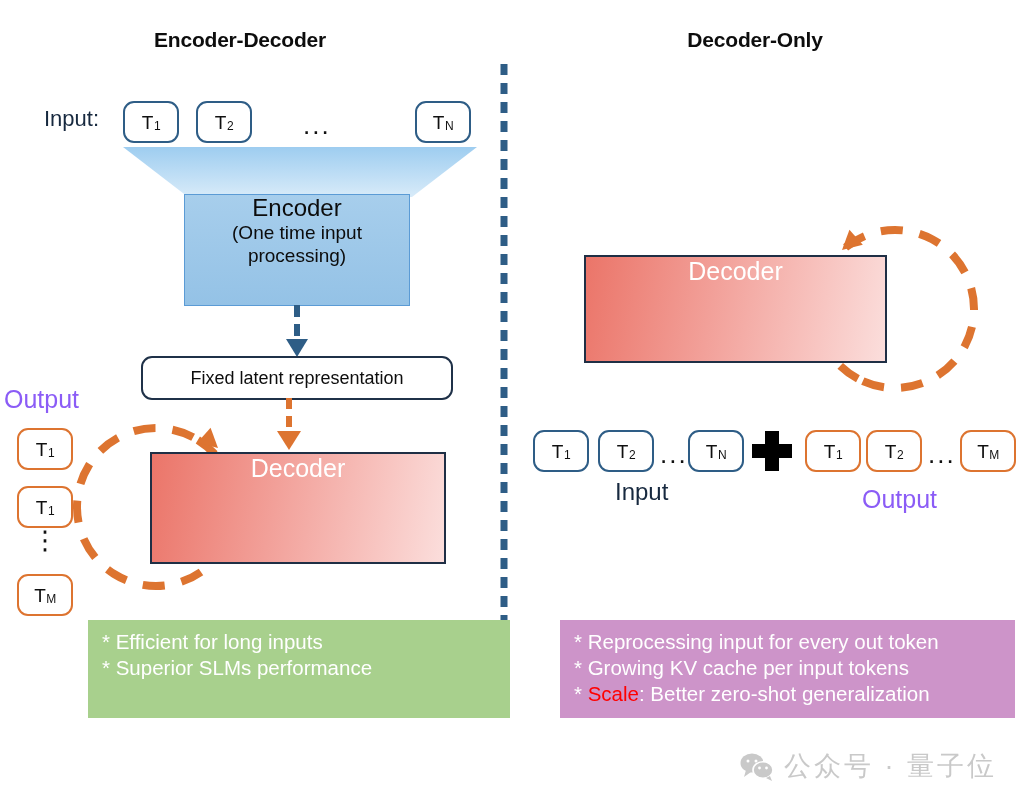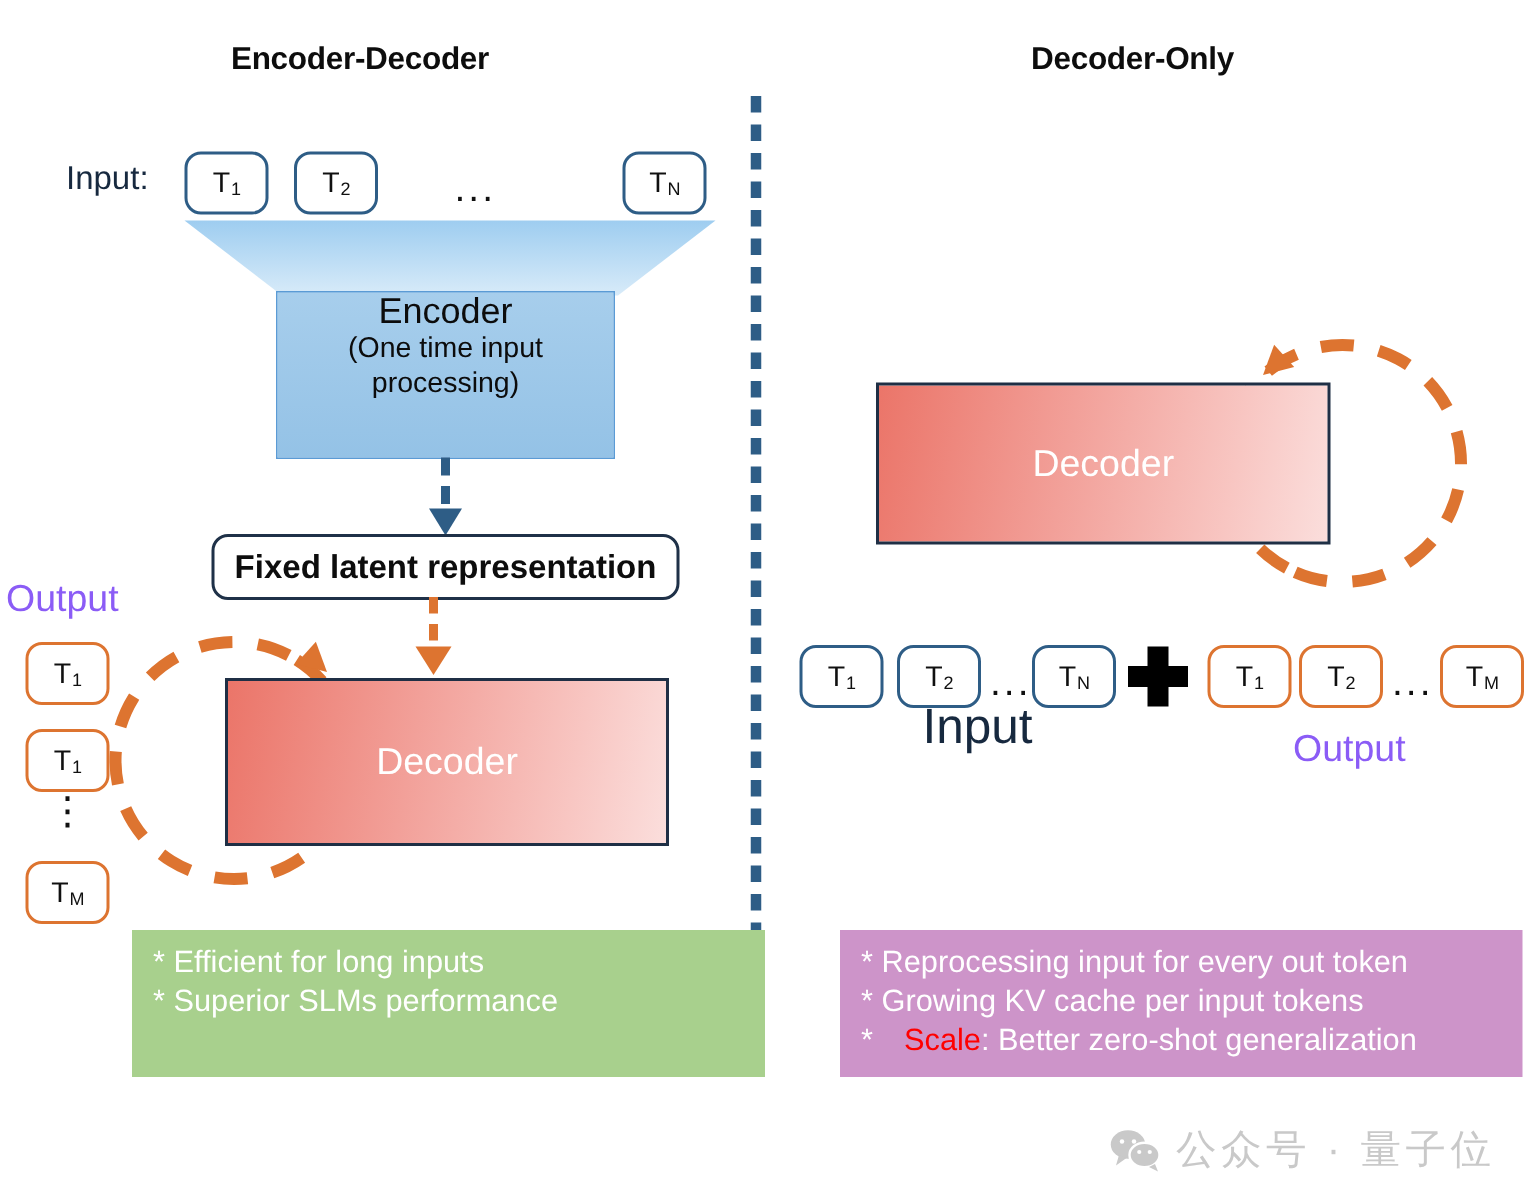--- a/index.html
+++ b/index.html
@@ -87,54 +87,52 @@
   }
   .encoder-title { font-size: 24px; line-height: 1.12; }
   .encoder-sub   { font-size: 19px; line-height: 1.2; text-align: center; }
 
   
   .decoder-box {
     box-sizing: border-box;
     border: 2.5px solid #1f2f45;
     background: linear-gradient(100deg, #eb7569 0%, #f2a099 42%, #f8c6c2 78%, #fbdedc 100%);
     display: flex;
-    flex-direction: row;
-    align-items: center;
-    justify-content: center;
+    flex-direction: column;
+    align-items: center;
     color: #ffffff;
   }
   .decoder-title { font-size: 25px; line-height: 1.15; }
   .decoder-sub   { font-size: 19px; line-height: 1.2; text-align: center; }
   .decoder-sub b { font-style: italic; font-weight: bold; text-decoration: underline; }
 
   
   .latent-box {
     box-sizing: border-box;
     border: 2.5px solid #1f3148;
     border-radius: 11px;
     background: #ffffff;
     display: flex;
     align-items: center;
     justify-content: center;
-    font-size: 22px;
+    font-size: 18px;
     color: #0d0d0d;
-    font-weight: bold;
   }
 
   
   .callout {
     box-sizing: border-box;
     padding: 9px 14px 11px 14px;
     color: #ffffff;
     font-size: 20.5px;
     line-height: 1.28;
   }
   .callout-green  { background: #a8d08d; }
   .callout-purple { background: #cd94c9; }
-  .callout .scale-word { color: #ff0000; margin-left: 15px; }
+  .callout .scale-word { color: #ff0000; }
 
   
   .watermark {
     display: flex;
     align-items: center;
     gap: 10px;
     color: #c9c9c9;
     font-size: 27px;
     letter-spacing: 3px;
   }
@@ -268,21 +266,21 @@
   <div class="abs token token-orange" style="left:866px; top:430px;">
     <span>T</span>
       <sub>2</sub>
   </div>
   <div class="abs ellipsis-h" style="left:928px; top:441px;">...</div>
   <div class="abs token token-orange" style="left:960px; top:430px;">
     <span>T</span>
       <sub>M</sub>
   </div>
 
-  <div class="abs lbl lbl-dark" style="left:615px; top:465px; font-size:33px;">Input</div>
+  <div class="abs lbl lbl-dark" style="left:615px; top:478px; font-size:24px;">Input</div>
   <div class="abs lbl lbl-orange" style="left:862px; top:485px; font-size:25px;">Output</div>
 
   <div class="abs callout callout-purple" style="left:560px; top:620px; width:455px; height:98px;">
     <div>* Reprocessing input for every out token</div>
     <div>* Growing KV cache per input tokens</div>
     <div><span>* </span><span class="scale-word">Scale</span><span>: Better zero-shot generalization</span></div>
   </div>
 
   <div class="abs watermark" style="left:740px; top:748px;">
     <svg width="34" height="28">

